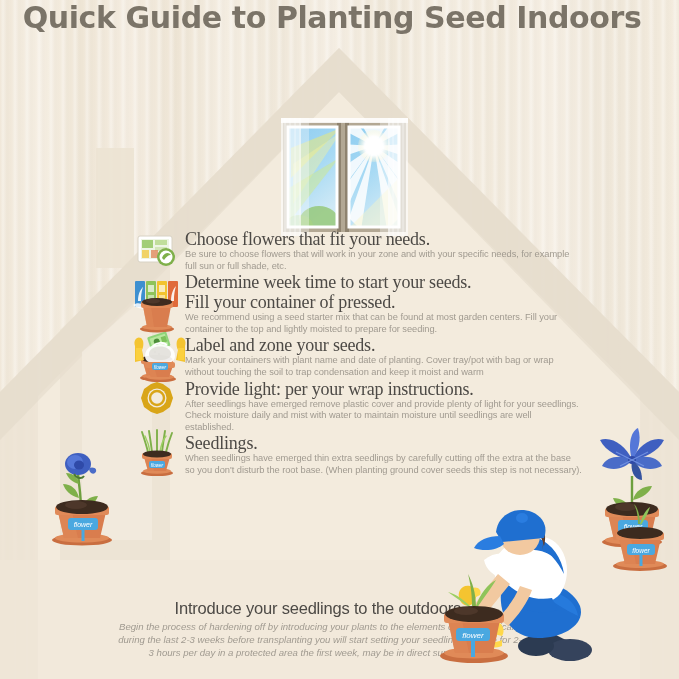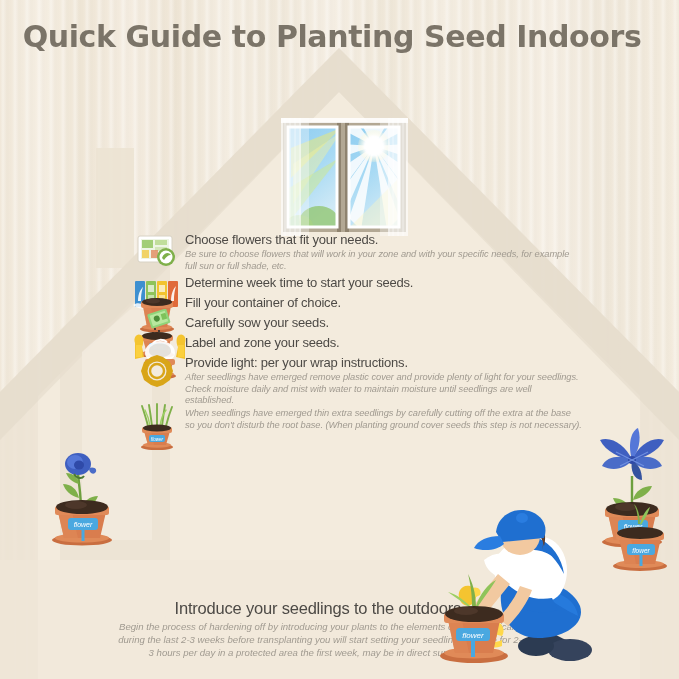--- a/index.html
+++ b/index.html
@@ -40,21 +40,21 @@
   
   .house-layer { position:absolute; inset:0; z-index:2; }
 
   
   .title-band {
     position: absolute;
     top: 0; left: 0; right: 15px;
     height: 72px;
     z-index: 6;
     display: flex;
-    align-items: center;
+    align-items: flex-start;
     justify-content: center;
   }
   .title {
     font-family: "DejaVu Sans", sans-serif;
     font-weight: bold;
     font-size: 30px;
     letter-spacing: -0.4px;
     color: #7b7468;
     text-align: center;
     white-space: nowrap;
@@ -77,30 +77,29 @@
     margin-bottom: 1px;
   }
   .step-icon {
     position: absolute;
     left: 0;
     top: 0;
     width: 48px;
     height: 48px;
   }
   .step-title {
-    font-family: Liberation Sans, sans-serif;
-    font-size: 13px;
+    font-family: Liberation Serif, serif;
+    font-size: 18px;
     line-height: 19px;
     color: #4d4a46;
     letter-spacing: -0.2px;
     white-space: nowrap;
   }
   .step-body {
     font-family: "Liberation Sans", sans-serif;
-    font-style: italic;
     font-size: 9.3px;
     line-height: 11.6px;
     color: #a09a90;
     letter-spacing: -0.05px;
     max-width: 400px;
   }
 
   
   .footer-block {
     position: absolute;
@@ -444,21 +443,22 @@
         <svg width="48" height="48" viewBox="0 0 48 48">
           <ellipse cx="24" cy="36" rx="17" ry="3.5" fill="#c96e40"></ellipse>
           <ellipse cx="24" cy="34" rx="15" ry="3" fill="#e08a58"></ellipse>
           <path d="M10 13 L14 34 L34 34 L38 13 Z" fill="#d97d4e"></path>
           <path d="M10 13 L14 34 L21 34 L18 13 Z" fill="#e08a58" opacity="0.55"></path>
           <rect x="8" y="8" width="32" height="7" rx="2.2" fill="#e08a58"></rect>
           <ellipse cx="24" cy="9" rx="15" ry="4" fill="#3d2b1f"></ellipse>
           <ellipse cx="20" cy="8" rx="7" ry="2.4" fill="#4d372a"></ellipse>
         </svg>
       </div>
-      <div class="step-title">Fill your container of choice.</div>
+      <div class="step-title">Fill your container of pressed.</div>
+      <div class="step-body">We recommend using a seed starter mix that can be found at most garden centers. Fill your container to the top and lightly moisted to prepare for seeding.</div>
     </div>
 
     <div class="step">
       <div class="step-icon" style="top:-4px;">
         <svg width="48" height="48" viewBox="0 0 48 48">
           <g transform="rotate(-18 26 10)">
             <rect x="16" y="2" width="20" height="15" rx="1.5" fill="#8fd47a"></rect>
             <rect x="18" y="4" width="16" height="11" fill="#b8e89e"></rect>
             <circle cx="24" cy="9" r="3" fill="#4d8f3a"></circle>
             <rect x="29" y="6" width="5" height="6" fill="#6fb84a" opacity="0.8"></rect>
@@ -472,21 +472,20 @@
           <ellipse cx="24" cy="46" rx="17" ry="3.4" fill="#c96e40"></ellipse>
           <ellipse cx="24" cy="44" rx="15" ry="3" fill="#e08a58"></ellipse>
           <path d="M10 30 L14 44 L34 44 L38 30 Z" fill="#d97d4e"></path>
           <path d="M10 30 L14 44 L21 44 L18 30 Z" fill="#e08a58" opacity="0.55"></path>
           <rect x="8" y="26" width="32" height="6" rx="2" fill="#e08a58"></rect>
           <ellipse cx="24" cy="27" rx="15" ry="4" fill="#3d2b1f"></ellipse>
           <rect x="16" y="34" width="17" height="7" rx="2" fill="#4aa8e0"></rect>
           <text x="24.5" y="39.6" font-family="Liberation Sans, sans-serif" font-size="4.6" fill="#ffffff" text-anchor="middle" font-style="italic">flower</text>
         </svg>
       </div>
-      <div class="step-title">Carefully sow your seeds.</div>
     </div>
 
     <div class="step">
       <div class="step-icon" style="top:-6px; width:54px;">
         <svg width="54" height="52" viewBox="0 0 54 52">
 
           <path d="M12 26 C12 10 42 10 42 26 C42 32 36 34 27 34 C18 34 12 32 12 26Z" fill="#ffffff" opacity="0.92"></path>
           <path d="M16 24 C16 14 38 14 38 24 C38 28 33 30 27 30 C21 30 16 28 16 24Z" fill="#dedcd6" opacity="0.8"></path>
           <path d="M20 16 C24 12 30 12 34 15" stroke="#ffffff" stroke-width="2" fill="none"></path>
 
@@ -502,20 +501,21 @@
           <ellipse cx="27" cy="49" rx="16" ry="3.2" fill="#c96e40"></ellipse>
           <ellipse cx="27" cy="47" rx="14" ry="2.8" fill="#e08a58"></ellipse>
           <path d="M14 36 L18 47 L36 47 L40 36 Z" fill="#d97d4e"></path>
           <path d="M14 36 L18 47 L24 47 L21 36 Z" fill="#e08a58" opacity="0.55"></path>
           <rect x="12" y="32" width="30" height="6" rx="2" fill="#e08a58"></rect>
           <rect x="19" y="33" width="16" height="7" rx="2" fill="#4aa8e0"></rect>
           <text x="27" y="38.6" font-family="Liberation Sans, sans-serif" font-size="4.6" fill="#ffffff" text-anchor="middle" font-style="italic">flower</text>
         </svg>
       </div>
       <div class="step-title">Label and zone your seeds.</div>
+      <div class="step-body">Mark your containers with plant name and date of planting. Cover tray/pot with bag or wrap without touching the soil to trap condensation and keep it moist and warm</div>
     </div>
 
     <div class="step">
       <div class="step-icon" style="top:0px;">
         <svg width="48" height="48" viewBox="0 0 48 48">
           <g transform="translate(24,18)">
             <path d="M-16 0 L-13 -9 L-6 -14 L0 -16 L6 -14 L13 -9 L16 0 L13 9 L6 14 L0 16 L-6 14 L-13 9 Z" fill="#d9a518"></path>
             <circle cx="0" cy="0" r="9.5" fill="#f3ebdd"></circle>
             <circle cx="0" cy="0" r="7" fill="none" stroke="#d9a518" stroke-width="2.4"></circle>
           </g>
@@ -542,20 +542,21 @@
           <ellipse cx="24" cy="49" rx="16" ry="3.2" fill="#c96e40"></ellipse>
           <ellipse cx="24" cy="47" rx="14" ry="2.8" fill="#e08a58"></ellipse>
           <path d="M11 33 L15 47 L33 47 L37 33 Z" fill="#d97d4e"></path>
           <path d="M11 33 L15 47 L21 47 L18 33 Z" fill="#e08a58" opacity="0.55"></path>
           <rect x="9" y="29" width="30" height="6" rx="2" fill="#e08a58"></rect>
           <ellipse cx="24" cy="30" rx="14" ry="3.6" fill="#3d2b1f"></ellipse>
           <rect x="16" y="37" width="16" height="7" rx="2" fill="#4aa8e0"></rect>
           <text x="24" y="42.6" font-family="Liberation Sans, sans-serif" font-size="4.6" fill="#ffffff" text-anchor="middle" font-style="italic">flower</text>
         </svg>
       </div>
+      <div class="step-title">Seedlings.</div>
       <div class="step-body">When seedlings have emerged thin extra seedlings by carefully cutting off the extra at the base so you don't disturb the root base. (When planting ground cover seeds this step is not necessary).</div>
     </div>
 
   </div>
 
   <div class="footer-block">
     <div class="footer-title">Introduce your seedlings to the outdoors.</div>
     <div class="footer-body">Begin the process of hardening off by introducing your plants to the elements outside.  Typically during the last 2-3 weeks before transplanting you will start setting your seedlings outside for 2-3 hours per day in a protected area the first week, may be in direct sun after that.</div>
   </div>
 

